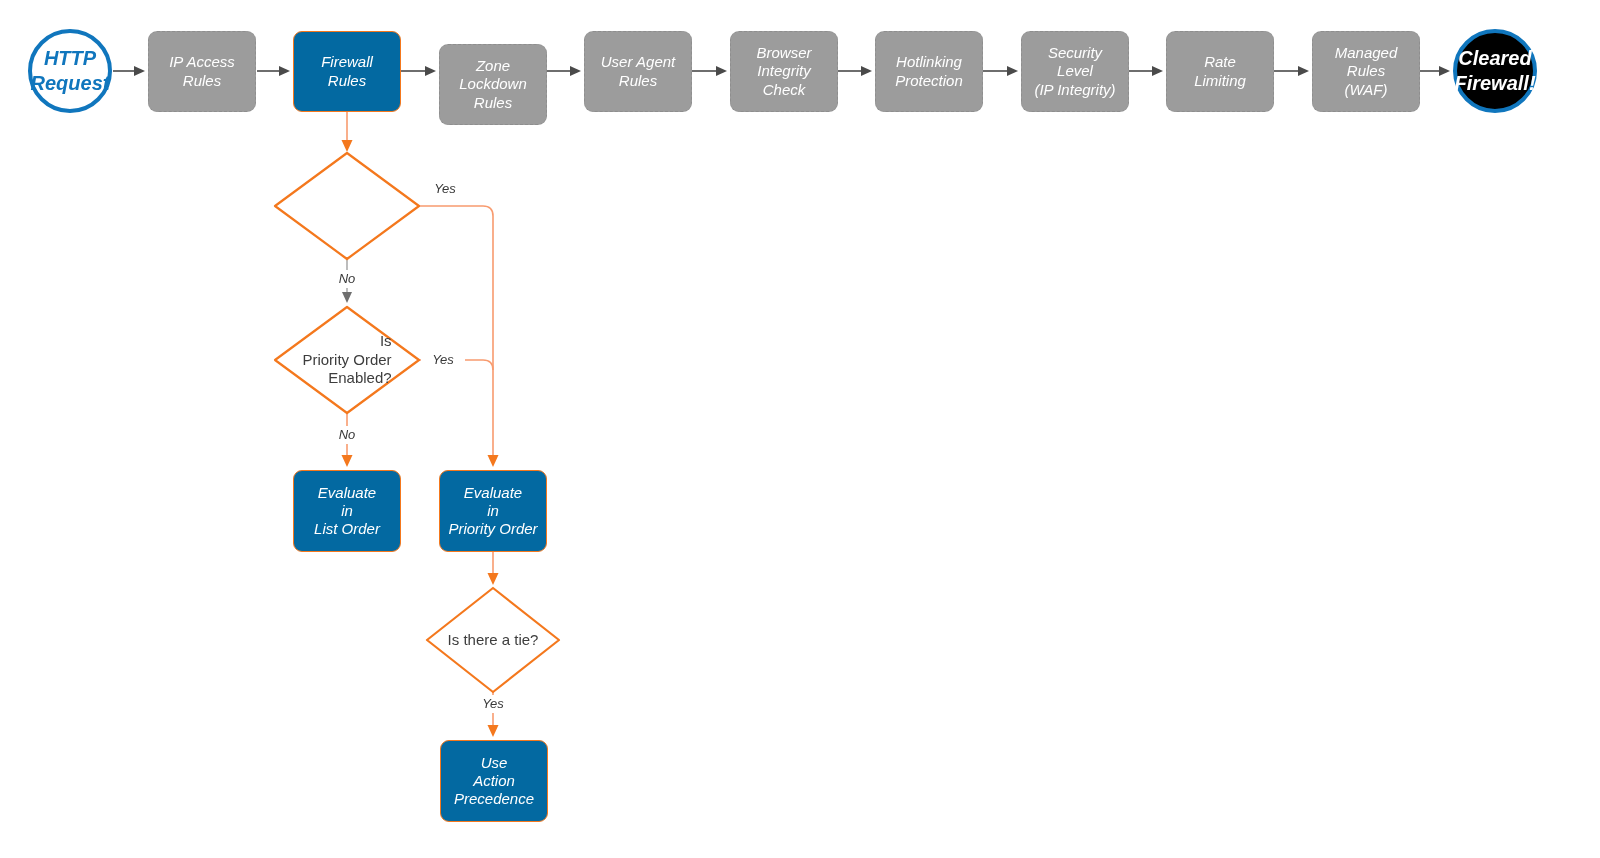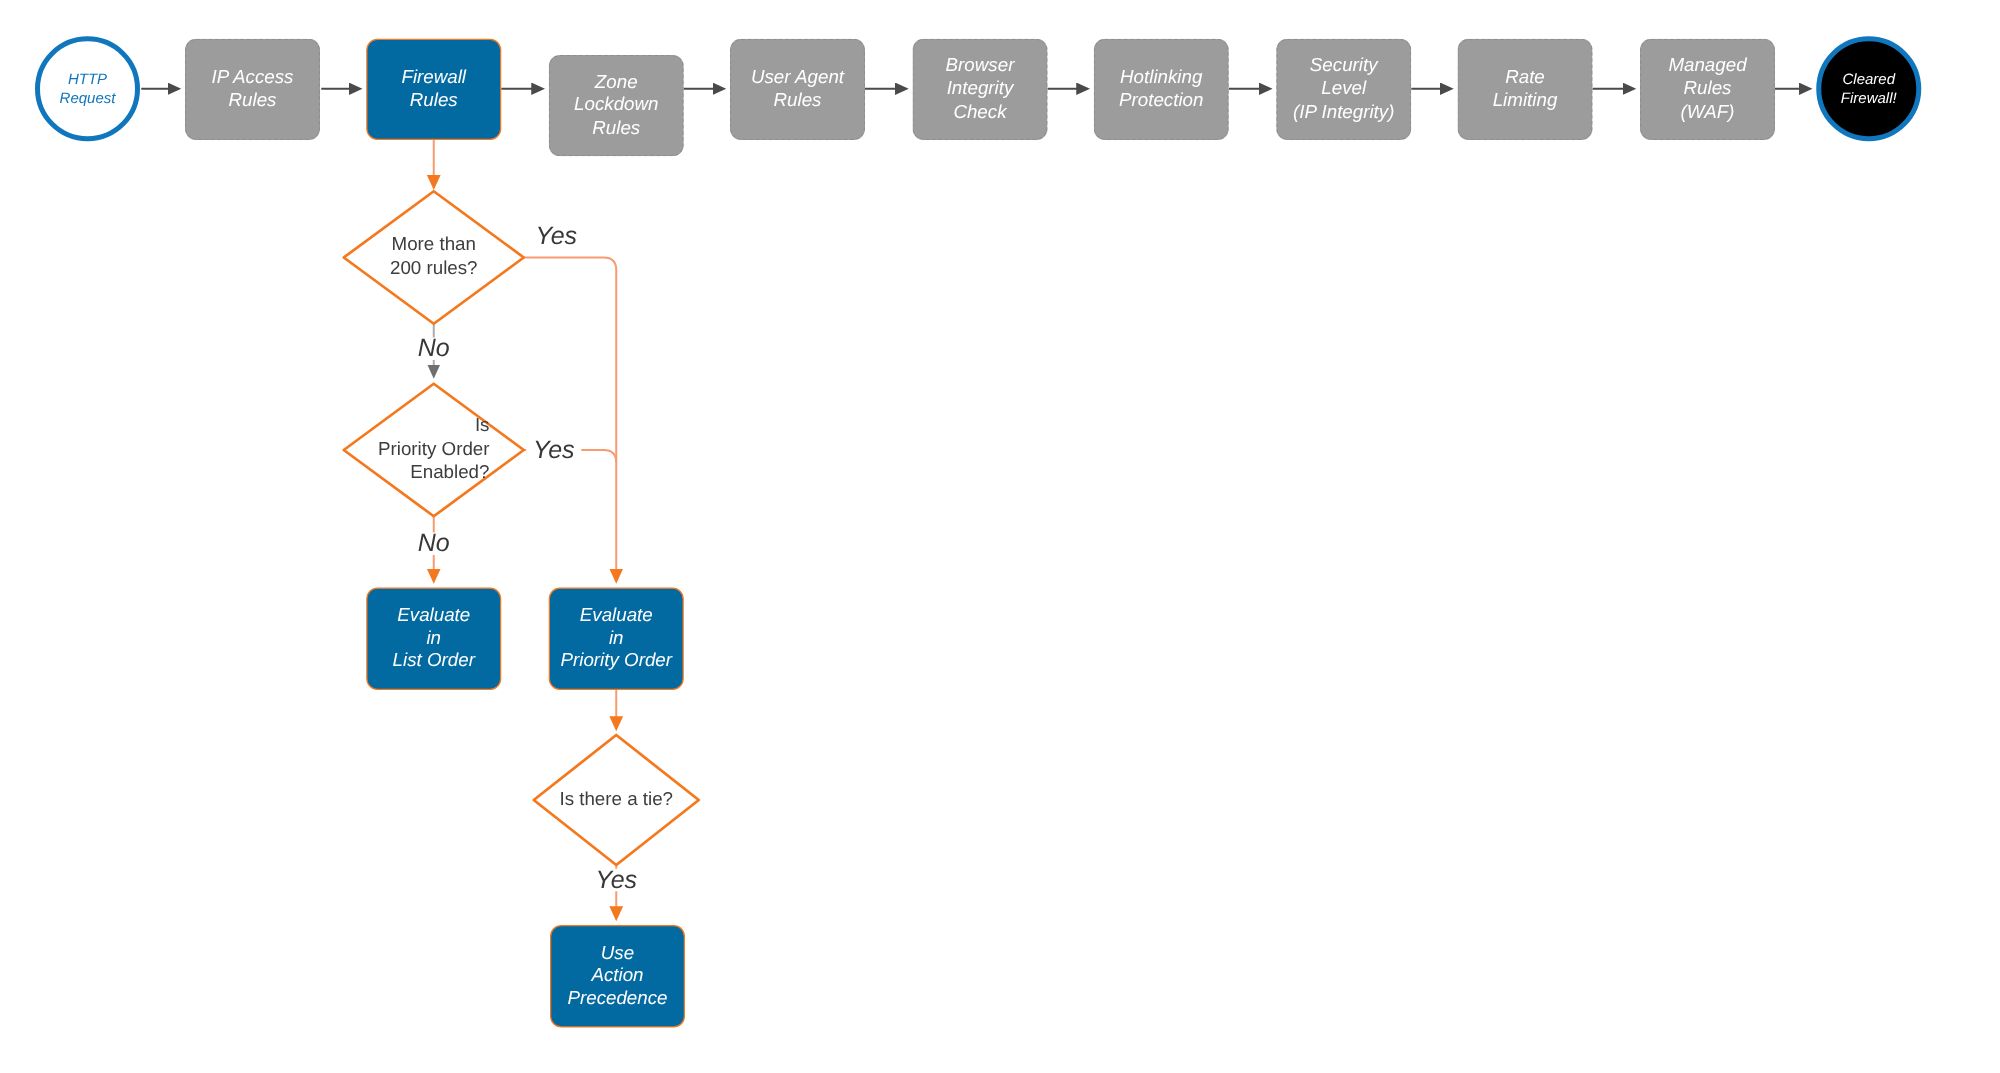--- a/index.html
+++ b/index.html
@@ -43,23 +43,23 @@
     background: #0369a1;
     border: 1px solid #F4781D;
   }
   .box.tall {
     height: 82px;
   }
   .circle {
     width: 84px;
     height: 84px;
     border-radius: 50%;
-    font-weight: normal;
+    font-weight: bold;
     font-style: italic;
-    font-size: 12px;
+    font-size: 20px;
     line-height: 1.25;
   }
   .circle.start {
     background: #ffffff;
     border: 4px solid #1076BD;
     color: #1076BD;
   }
   .circle.end {
     background: #000000;
     border: 4px solid #1076BD;
@@ -74,21 +74,21 @@
     white-space: pre-line;
     color: #3D3D3D;
     font-size: 15px;
     line-height: 1.25;
   }
   .edge-label {
     position: absolute;
     width: 44px;
     text-align: center;
     font-style: italic;
-    font-size: 20px;
+    font-size: 13px;
     color: #383838;
     background: #ffffff;
     line-height: 18px;
   }
 </style>
 </head>
 <body>
 
 <div class="canvas">
 
@@ -157,22 +157,20 @@
 Check</div>
   <div class="node box" style="left:1021px; top:31px;">Security
 Level
 (IP Integrity)</div>
   <div class="node box" style="left:1166px; top:31px;">Rate
 Limiting</div>
   <div class="node box" style="left:1312px; top:31px;">Managed
 Rules
 (WAF)</div>
 
-  <div class="diamond-label" style="left:282px; top:178px; width:130px; height:56px;">More than
-200 rules?</div>
   <div class="diamond-label" style="left:282px; top:330px; width:130px; height:60px;text-align:right;">Is
 Priority Order
 Enabled?</div>
   <div class="diamond-label" style="left:423px; top:626px; width:140px; height:28px;">Is there a tie?</div>
 
   <div class="node box orange tall" style="left:293px; top:470px;">Evaluate
 in
 List Order</div>
   <div class="node box orange tall" style="left:439px; top:470px;">Evaluate
 in

